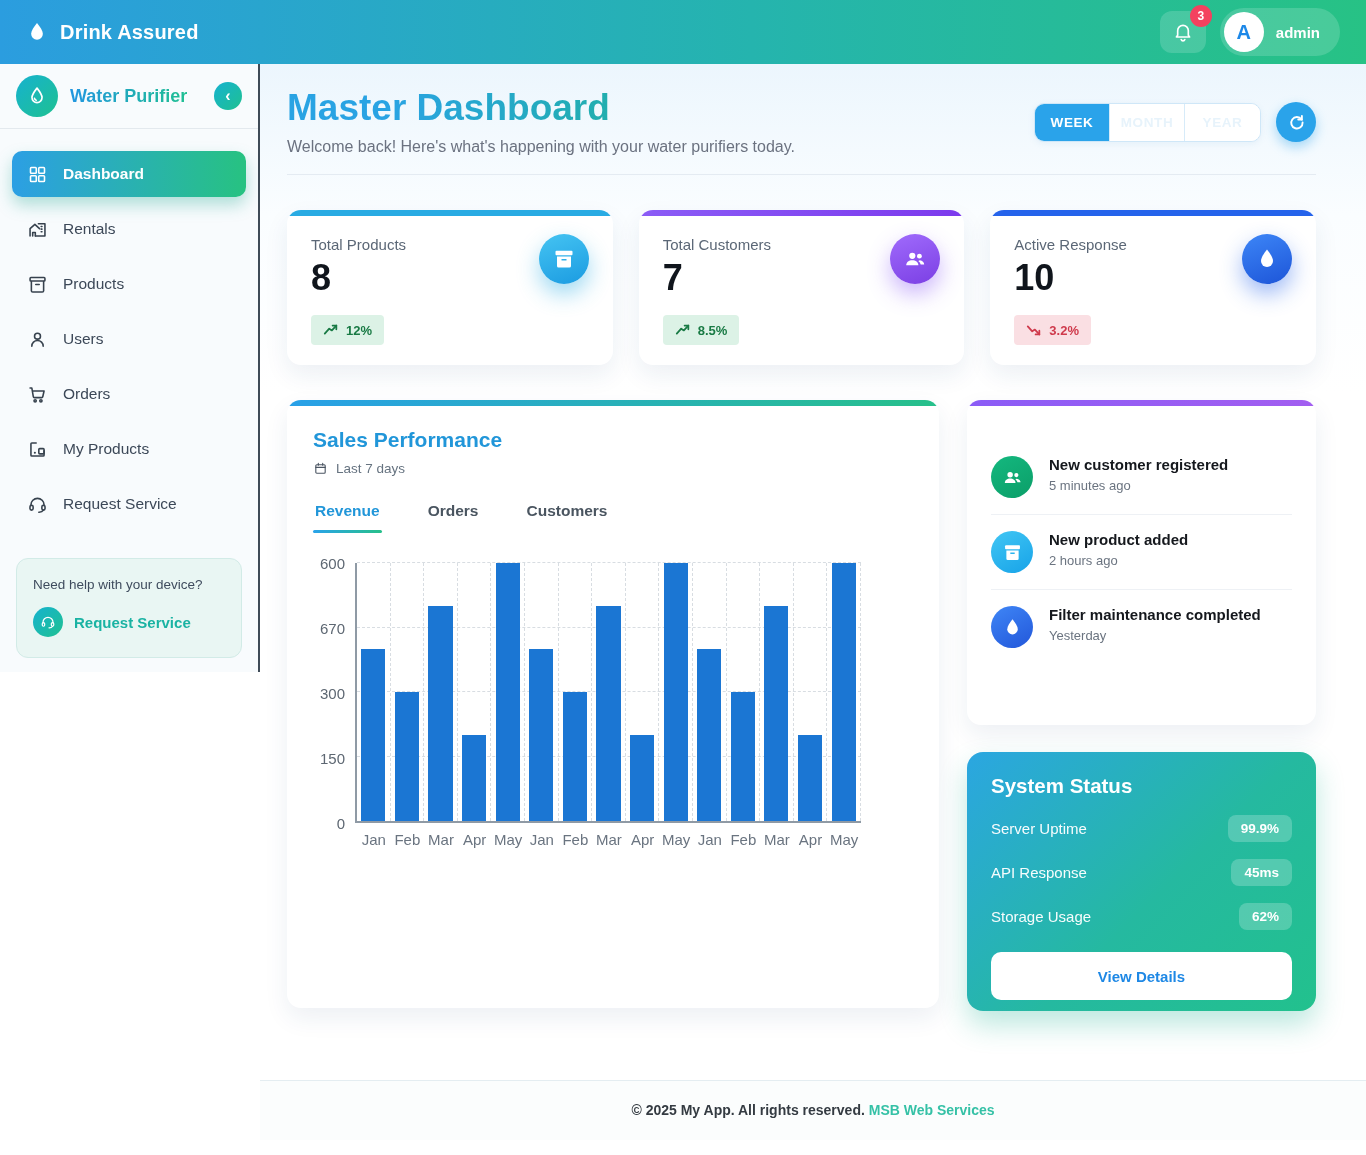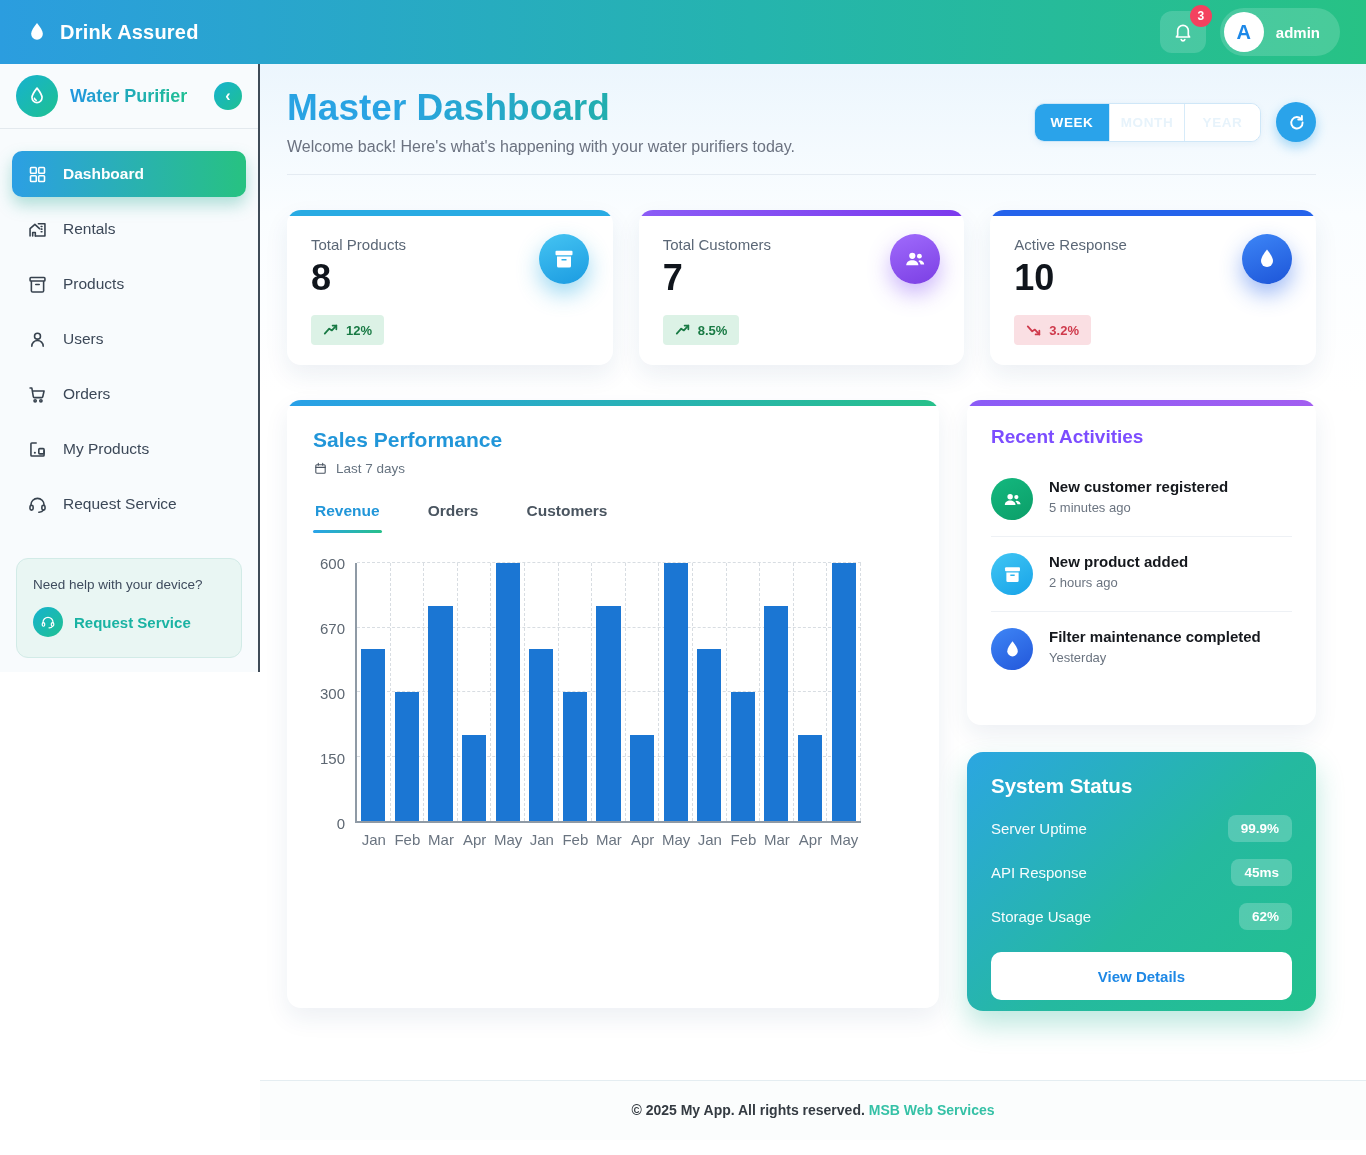--- a/index.html
+++ b/index.html
@@ -478,21 +478,20 @@
                 <span class="x-label">Apr</span>
                 <span class="x-label">May</span>
               </div>
           </div>
         </section>
 
         <div class="right-col">
           <section class="card ra-card">
             <div class="ra-accent"></div>
             <div class="ra-body">
-              <div class="ra-title">Recent Activities</div>
               <div class="activities" id="activities">
                   <div class="activity">
                     <div class="act-icon ac-green">
                       <span class="gi">
                         <svg viewBox="0 0 24 24" fill="currentColor">
                           <circle cx="9.3" cy="8.8" r="3.1"></circle>
                           <path d="M3.2 18.2c0-3.1 2.8-5 6.1-5s6.1 1.9 6.1 5z"></path>
                           <circle cx="16.4" cy="9.2" r="2.4"></circle>
                           <path d="M16.9 13.3c2.5.4 4.3 1.9 4.3 4.2h-3.5a6.4 6.4 0 0 0-2.4-3.6z"></path>
                         </svg>

